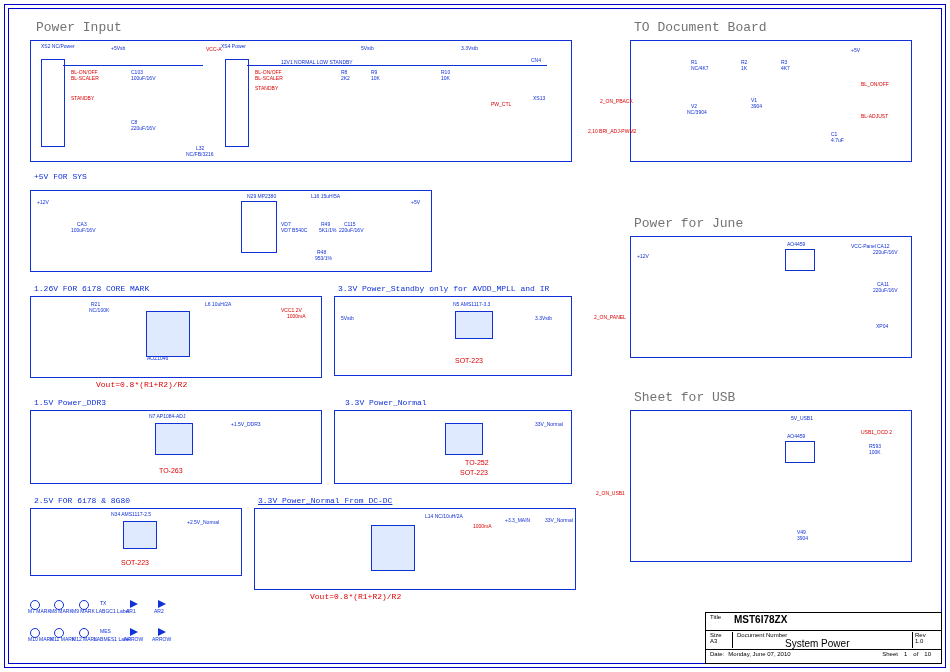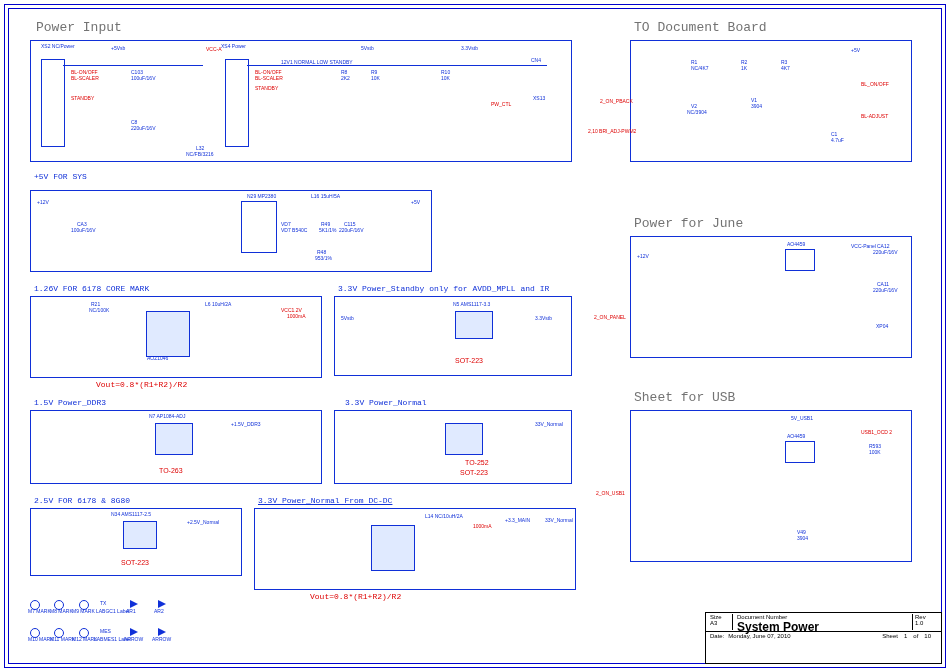--- a/index.html
+++ b/index.html
@@ -75,22 +75,23 @@
     border-bottom: 1px solid #000;
     padding: 1px 4px;
     display: flex;
   }
   .title-block .part-num {
     font-weight: bold;
     font-size: 10px;
     font-family: Arial, sans-serif;
   }
   .title-block .doc-name {
-    font-weight: bold;
-    font-size: 12px;
+    font-weight: normal;
+    font-size: 10px;
+    margin-left: 48px;
   }
   .arrow-sym {
     position: absolute;
     width: 0; height: 0;
     border-left: 8px solid #1030d8;
     border-top: 4px solid transparent;
     border-bottom: 4px solid transparent;
   }
   .mark-circle {
     position: absolute;
@@ -313,20 +314,24 @@
 <div class="tiny-label" style="left:50px; top:636px;">M11 MARK</div>
 <div class="tiny-label" style="left:72px; top:636px;">M12 MARK</div>
 <div class="tiny-label" style="left:94px; top:636px;">LABMES1 Label</div>
 <div class="tiny-label" style="left:100px; top:628px;">MES</div>
 <div class="arrow-sym" style="left:130px; top:628px;"></div>
 <div class="tiny-label" style="left:124px; top:636px;">ARROW</div>
 <div class="arrow-sym" style="left:158px; top:628px;"></div>
 <div class="tiny-label" style="left:152px; top:636px;">ARROW</div>
 
 <div class="title-block">
+  <div class="row" style="height:15px;">
+    <span style="width:24px;">Title</span>
+    <span class="part-num">MST6I78ZX</span>
+  </div>
   <div class="row" style="height:16px;">
     <span style="width:20px; border-right:1px solid #000; padding-right:2px;">
       <span>Size</span><br>
       <span>A3</span>
     </span>
     <span style="flex:1; padding-left:4px;">
       <span>Document Number</span><br>
       <span class="doc-name">System Power</span>
     </span>
     <span style="width:22px; border-left:1px solid #000; padding-left:2px;">

